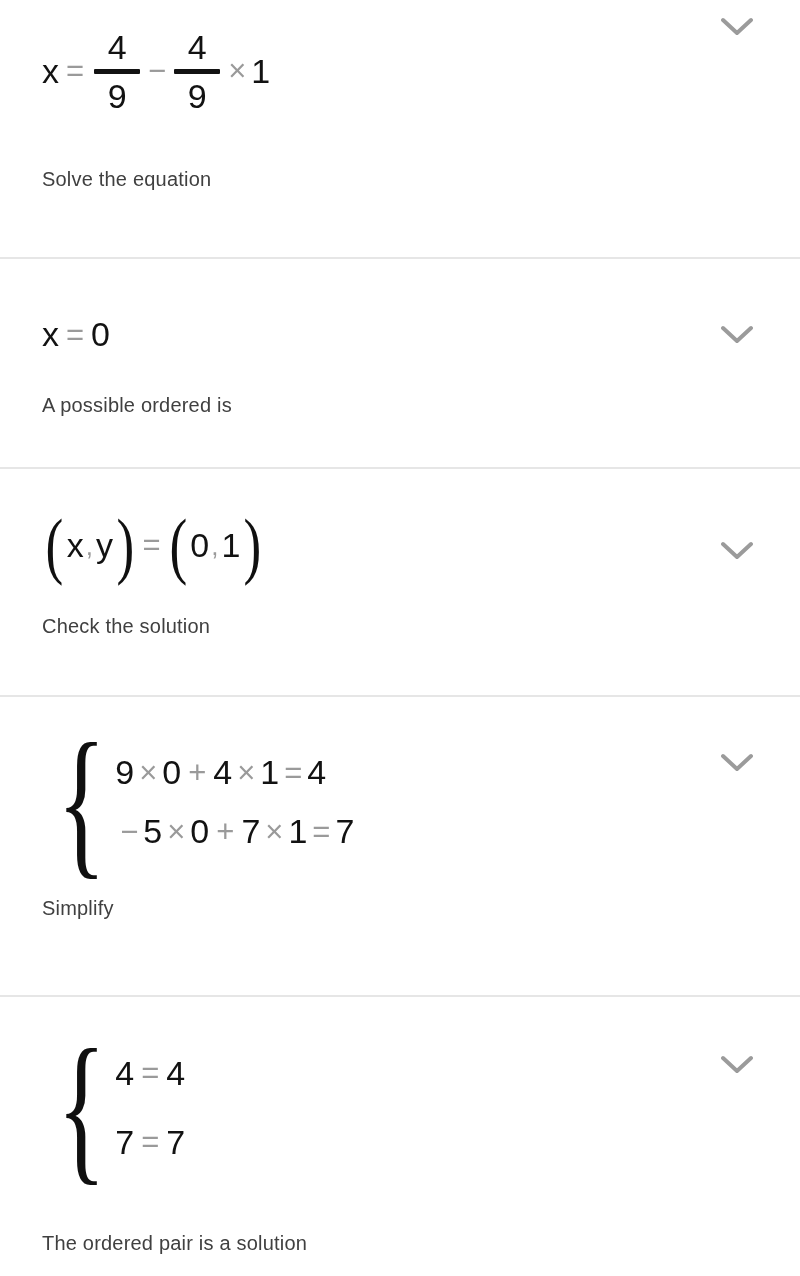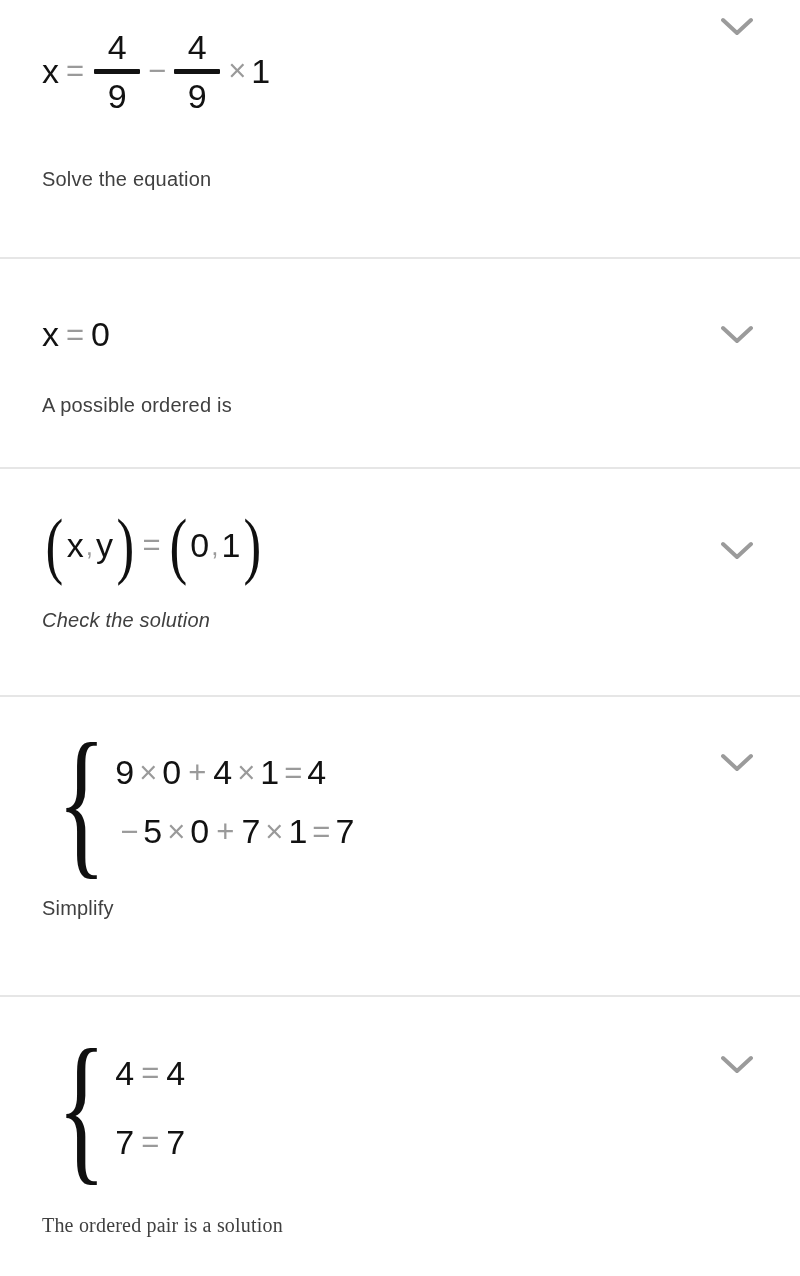--- a/index.html
+++ b/index.html
@@ -160,31 +160,31 @@
   #card-0 .caption { margin-top: 22px; }
   #card-0 .chevron { top: 7px; }
 
   #card-1 { height: 210px; }
   #card-1 .expr-area { height: 115px; padding-top: 18px; }
   #card-1 .caption { margin-top: -2px; }
   #card-1 .chevron { top: 56px; }
 
   #card-2 { height: 228px; }
   #card-2 .expr-area { height: 120px; padding-top: 16px; }
-  #card-2 .caption { margin-top: 0; font-style: italic; }
+  #card-2 .caption { margin-top: 6px; }
   #card-2 .chevron { top: 62px; }
 
   #card-3 { height: 300px; }
   #card-3 .expr-area { height: 182px; padding-top: 14px; }
   #card-3 .caption { }
   #card-3 .chevron { top: 46px; }
 
   #card-4 { height: 279px; }
   #card-4 .expr-area { height: 185px; padding-top: 18px; }
-  #card-4 .caption { margin-top: 10px; font-family: Liberation Serif, serif; }
+  #card-4 .caption { margin-top: 28px; }
   #card-4 .chevron { top: 48px; }
 
   #card-3 .rows .row + .row { margin-top: 20px; }
   #card-4 .rows .row + .row { margin-top: 30px; }
 </style>
 </head>
 <body>
 
 <div class="left-rail"></div>
 

